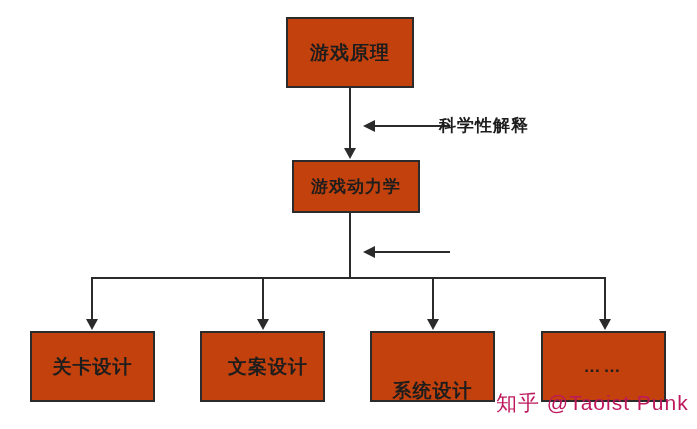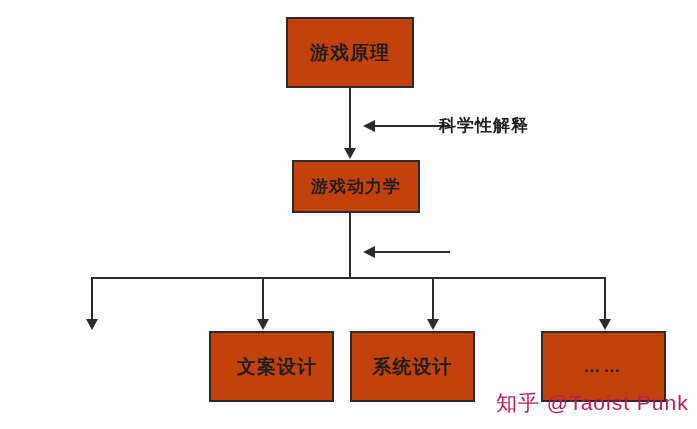--- a/index.html
+++ b/index.html
@@ -28,22 +28,22 @@
     letter-spacing: 1px;
   }
   .node-label {
     display: block;
     line-height: 1;
   }
   .node-root    { left: 286px; top: 17px;  width: 128px; height: 71px;  font-size: 19px; }
   .node-mid     { left: 286px; top: 160px; width: 128px; height: 53px;  font-size: 17px; margin-left: 6px; }
   .node-leaf    { top: 331px; width: 125px; height: 71px; font-size: 19px; }
   .leaf-1 { left: 30px; }
-  .leaf-2 { left: 209px; padding-left: 11px; }
-  .leaf-3 { left: 350px; }
+  .leaf-2 { left: 200px; padding-left: 11px; }
+  .leaf-3 { left: 370px; align-items: flex-end; }
   .leaf-4 { left: 541px; }
   .leaf-4 .node-label { letter-spacing: 3px; font-weight: bold; font-size: 17px; }
 
   
   .vline {
     position: absolute;
     width: 2px;
     background: #2b2b2b;
   }
   .hline {
@@ -117,20 +117,23 @@
 
   <div class="vline" style="left:262px; top:277px; height:42px;"></div>
   <div class="arrow-down" style="left:257px; top:319px;"></div>
 
   <div class="vline" style="left:432px; top:277px; height:42px;"></div>
   <div class="arrow-down" style="left:427px; top:319px;"></div>
 
   <div class="vline" style="left:604px; top:277px; height:42px;"></div>
   <div class="arrow-down" style="left:599px; top:319px;"></div>
 
+  <div class="node node-leaf leaf-1">
+    <span class="node-label">关卡设计</span>
+  </div>
 
   <div class="node node-leaf leaf-2">
     <span class="node-label">文案设计</span>
   </div>
 
   <div class="node node-leaf leaf-3">
     <span class="node-label">系统设计</span>
   </div>
 
   <div class="node node-leaf leaf-4">

